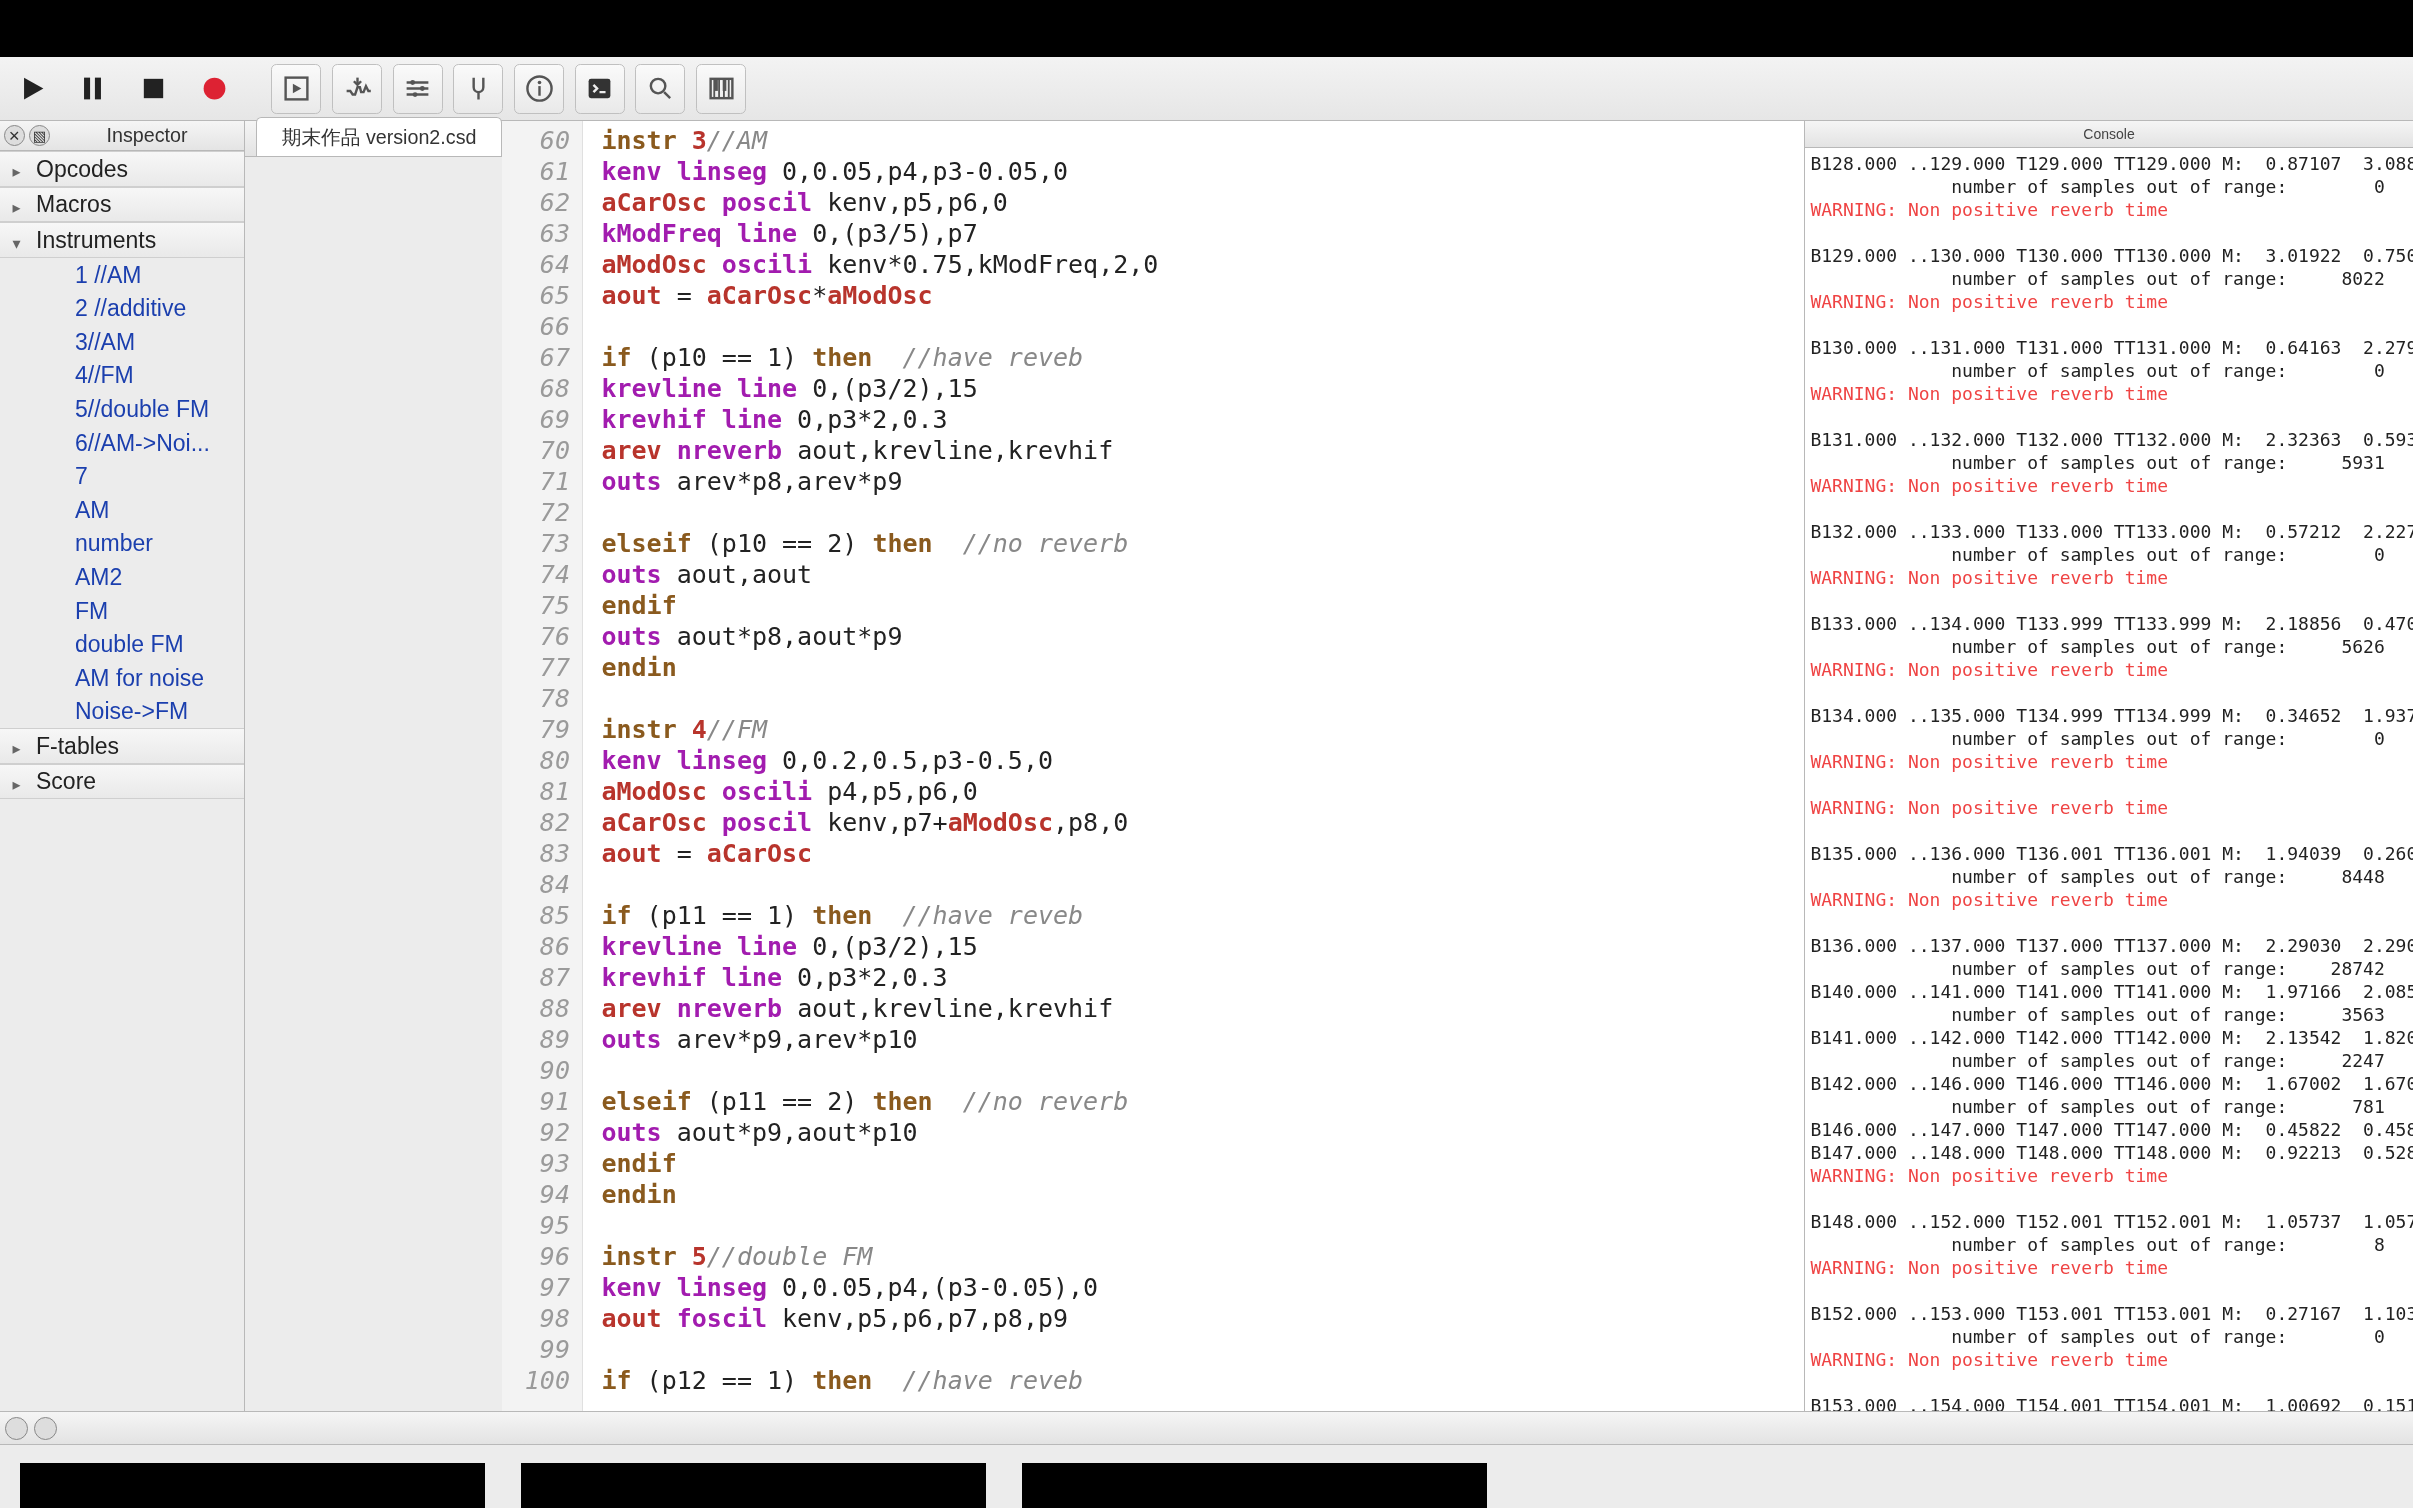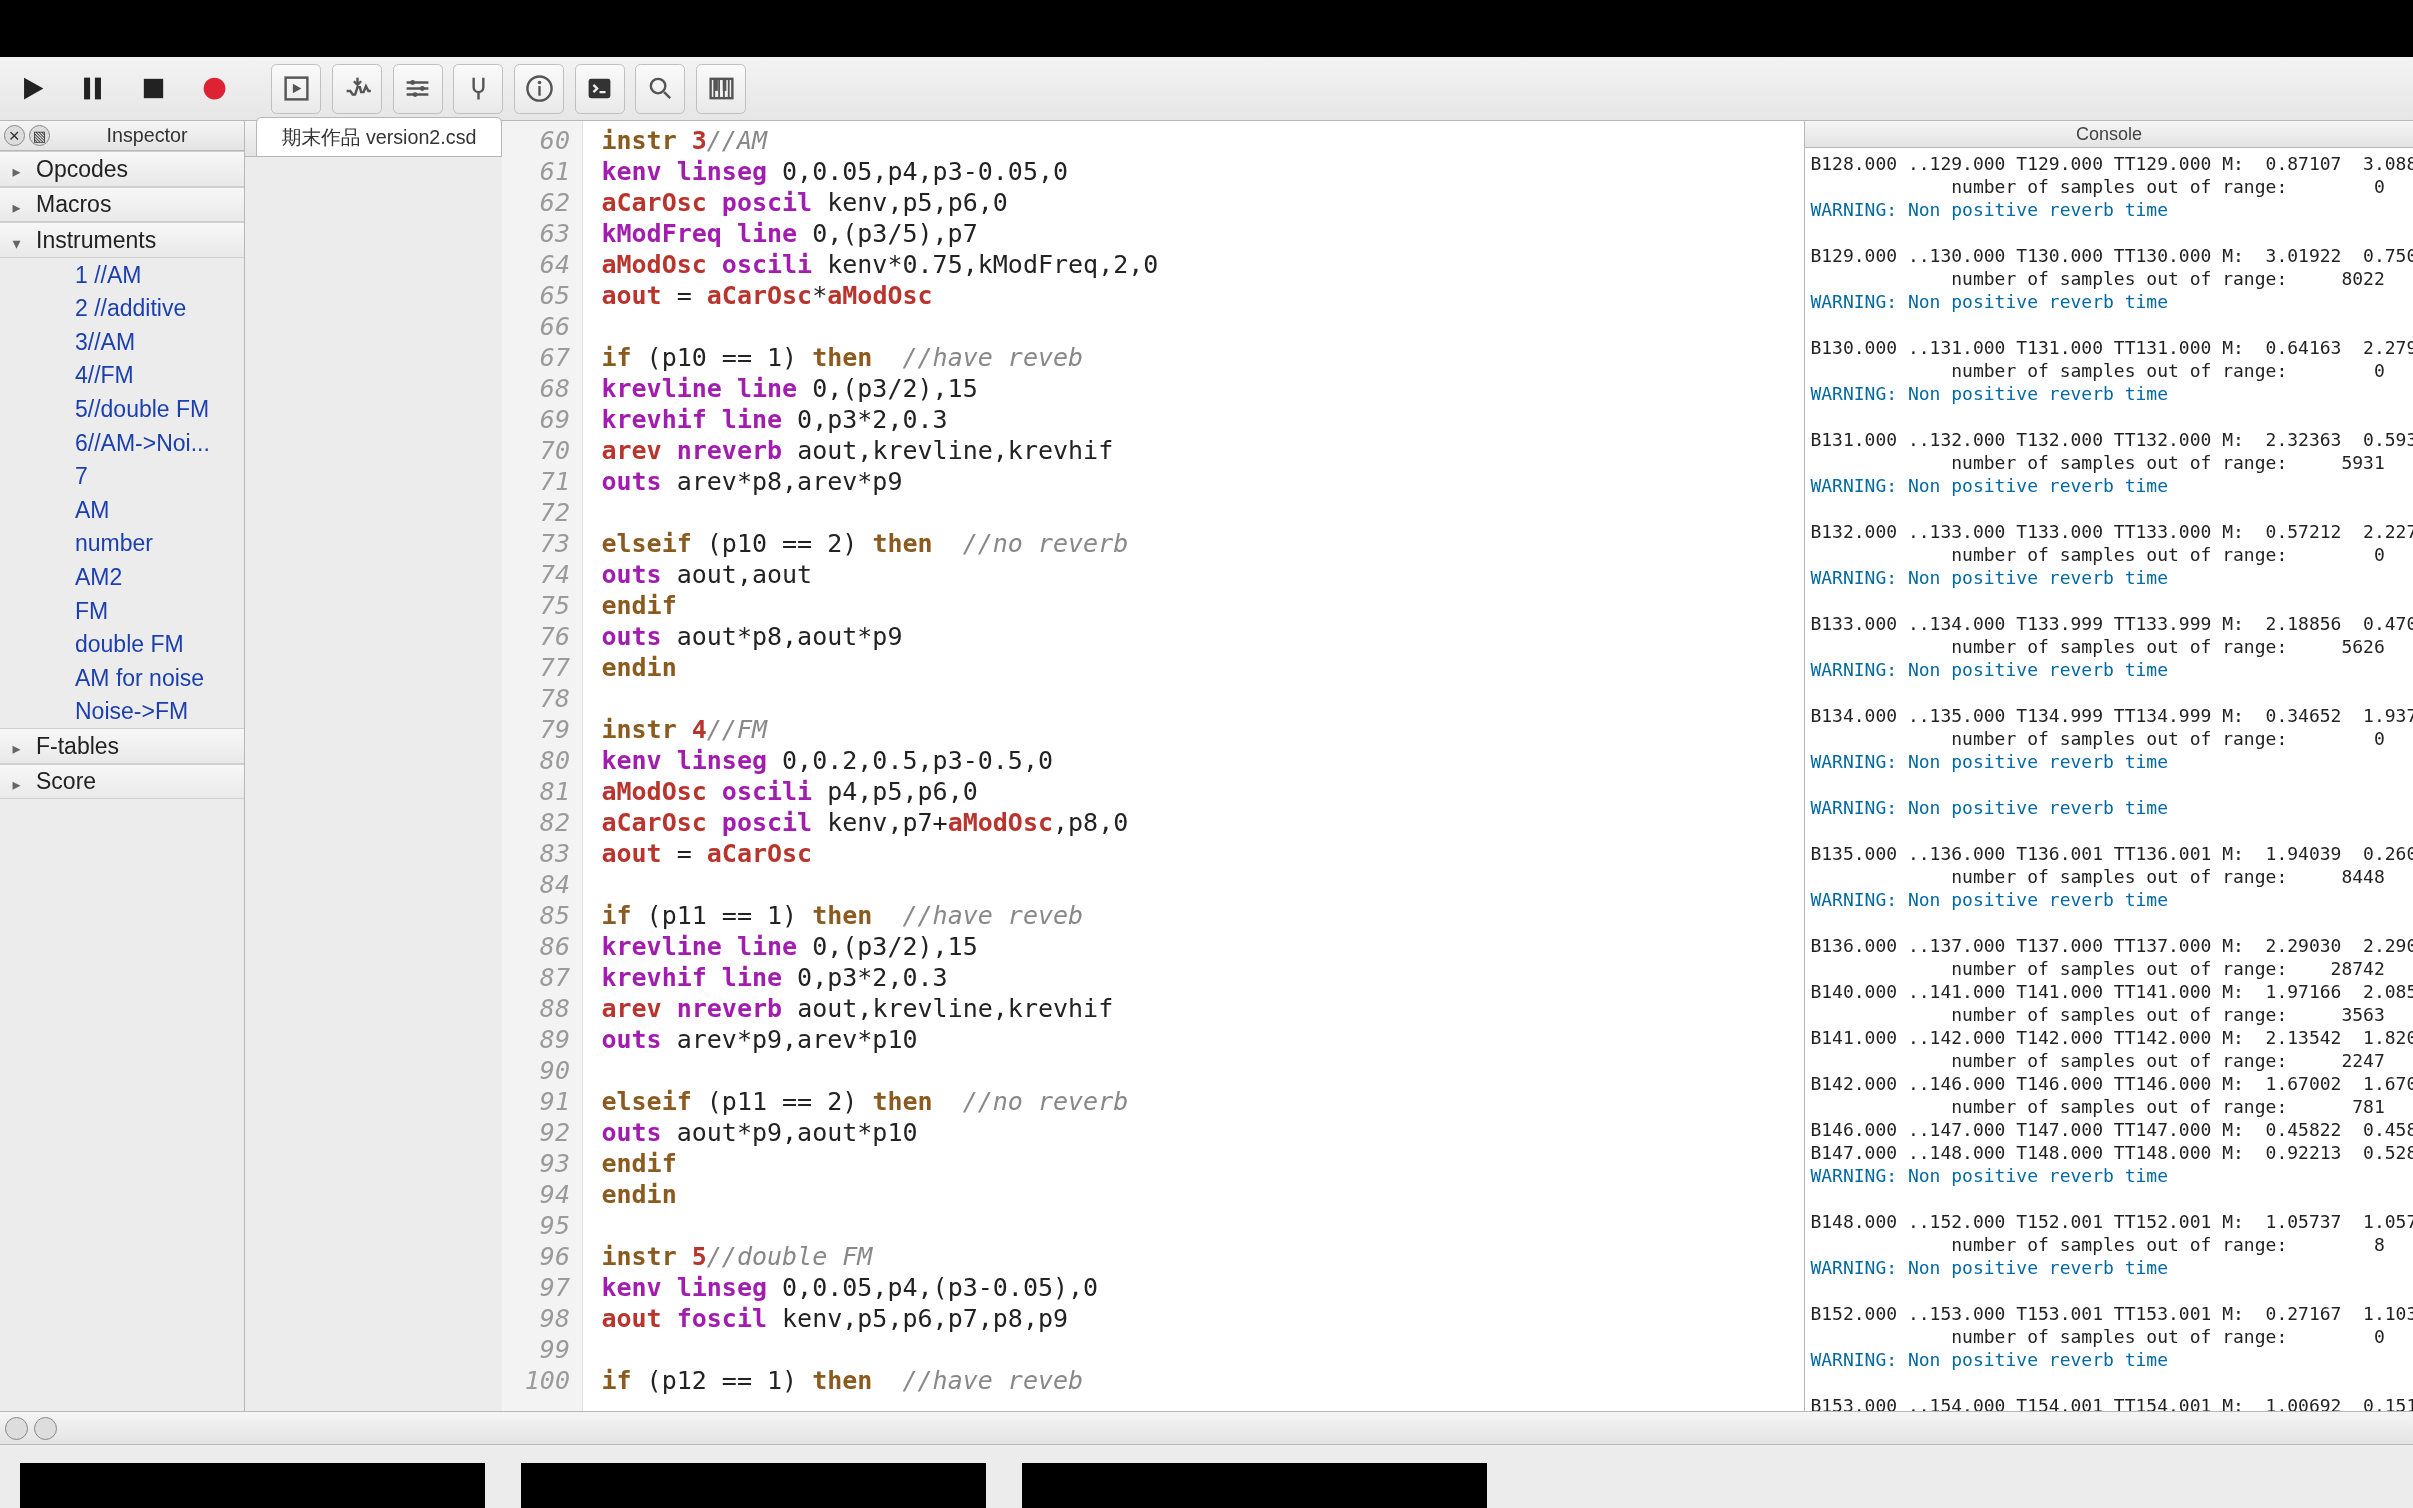--- a/index.html
+++ b/index.html
@@ -24,23 +24,23 @@
 .tabbar { height:36px; background:linear-gradient(#f5f5f5,#e3e3e3); border-bottom:0.9px solid #b8b8b8; display:flex; align-items:flex-end; padding-left:10.7px; }
 .tab { background:#fff; border:0.9px solid #b8b8b8; border-bottom:none; border-radius:5.4px 5.4px 0 0; padding:5.4px 25px; font-size:19.7px; color:#333; }
 .editor { flex:1; display:flex; background:#fff; font-family:Menlo,Consolas,monospace; font-size:25px; line-height:31px; overflow:hidden; }
 .gutter { width:81px; background:#f3f3f3; color:#9a9a9a; text-align:right; padding:3.6px 12.5px 3.6px 0; border-right:0.9px solid #e0e0e0; white-space:pre;font-style:italic; }
 .code { flex:1; padding:3.6px 0 3.6px 18px; white-space:pre; color:#222; overflow:hidden; }
 .kw { color:#8a5a1e; font-weight:600; }
 .op { color:#a21caf; font-weight:600; }
 .cm { color:#888; font-style:italic; }
 .va { color:#b8342c; font-weight:600; }
 .console-wrap { width:608px; display:flex; flex-direction:column; background:#fff; }
-.console-head { height:27px; background:linear-gradient(#f5f5f5,#e3e3e3); border-bottom:0.9px solid #b8b8b8; text-align:center; font-size:18px; color:#444; line-height:27px; }
+.console-head { height:27px; background:linear-gradient(#f5f5f5,#e3e3e3); border-bottom:0.9px solid #b8b8b8; text-align:center; font-size:14px; color:#444; line-height:27px; }
 .console { flex:1; font-family:Menlo,Consolas,monospace; font-size:18px; line-height:23px; padding:3.6px 5.4px; overflow:hidden; white-space:pre; color:#222; }
-.warn { color:#0369a1; }
+.warn { color:#ef4444; }
 .bottom { position:absolute; left:0; right:0; bottom:0; }
 .widgets-head { height:34px; background:linear-gradient(#f5f5f5,#e3e3e3); border-top:0.9px solid #b8b8b8; border-bottom:0.9px solid #b8b8b8; display:flex; align-items:center; font-size:21.5px; color:#444; }
 .widgets-head .circ { width:23px; height:23px; border-radius:50%; border:0.9px solid #888; background:#ddd; margin-left:5.4px; }
 .widgets-head .title { flex:1; text-align:center; }
 .widgets-body { height:63px; background:#ececec; display:flex; gap:36px; padding:18px 19.7px 0 19.7px; }
 .widgets-body .slot { width:465px; height:45px; background:#000; }
 </style>
 </head>
 <body>
 

